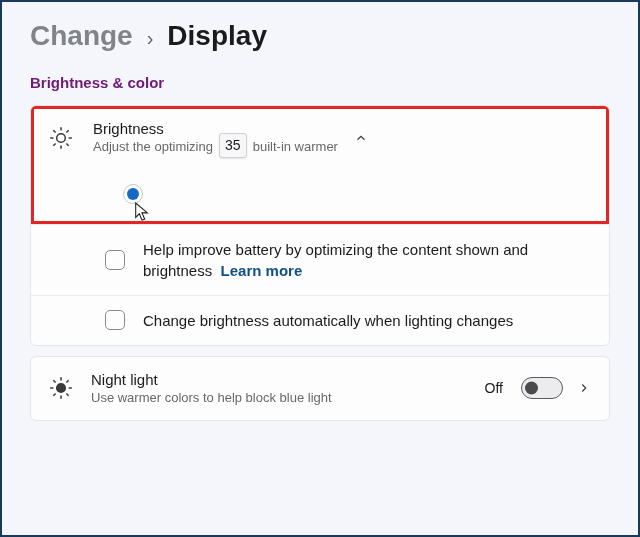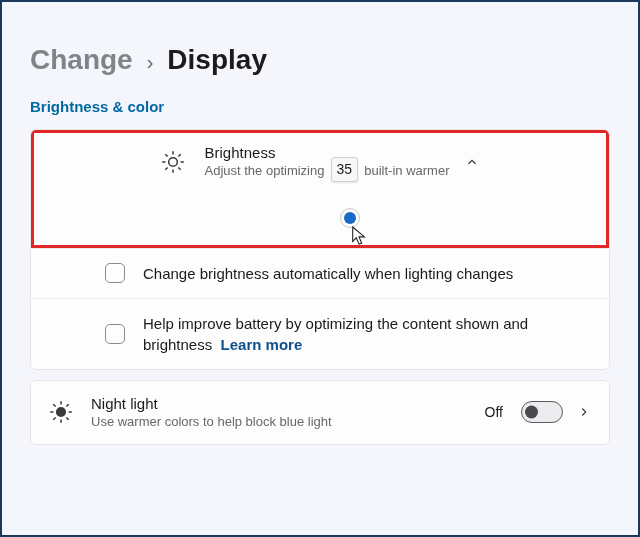--- a/index.html
+++ b/index.html
@@ -27,26 +27,25 @@
   }
   .bc-sep {
     font-size: 20px;
     color: #606468;
     font-weight: 400;
   }
   .bc-current {
     font-size: 28px;
     font-weight: 600;
     color: #1b1b1b;
-    margin-top: 24px;
   }
   .section-title {
     font-size: 15px;
     font-weight: 600;
-    color: #0369a1;
+    color: #701a75;
     margin-bottom: 14px;
   }
   .card-group {
     background: #fdfdfe;
     border: 1px solid #e6e6e8;
     border-radius: 6px;
     overflow: hidden;
     margin-bottom: 10px;
   }
   .card-row {
@@ -62,21 +61,21 @@
   }
   .highlight-border {
     position: absolute;
     inset: 0;
     border: 3px solid #e02626;
     pointer-events: none;
     z-index: 5;
   }
   .brightness-row {
     flex-direction: column;
-    align-items: center;
+    align-items: flex-start;
     padding: 14px 18px 28px 14px;
   }
   .brightness-head {
     display: flex;
     align-items: center;
     gap: 16px;
   }
   .icon-slot {
     width: 32px;
     display: flex;
@@ -261,28 +260,28 @@
           <div class="slider-thumb"></div>
         </div>
         <svg class="cursor" viewBox="0 0 20 24">
           <path d="M3 2 L3 18 L7 14 L10 21 L13 20 L10 13 L16 13 Z" fill="#fff" stroke="#222" stroke-width="1.2"></path>
         </svg>
       </div>
     </div>
 
     <div class="card-row">
       <div class="checkbox"></div>
-      <div class="check-label">Change brightness automatically when lighting changes</div>
+      <div class="check-label">
+        <span>Help improve battery by optimizing the content shown and brightness</span>&nbsp;&nbsp;<span class="link">Learn more</span>
+      </div>
     </div>
 
     <div class="card-row">
       <div class="checkbox"></div>
-      <div class="check-label">
-        <span>Help improve battery by optimizing the content shown and brightness</span>&nbsp;&nbsp;<span class="link">Learn more</span>
-      </div>
+      <div class="check-label">Change brightness automatically when lighting changes</div>
     </div>
 
   </div>
 
   <div class="card-group">
     <div class="card-row toggle-row">
       <div class="icon-slot">
         <svg class="moon-sun-icon" viewBox="0 0 24 24" fill="none" stroke="currentColor" stroke-width="1.4">
           <circle cx="12" cy="12" r="4" fill="#3a3a3a"></circle>
           <line x1="12" y1="2" x2="12" y2="5"></line>

